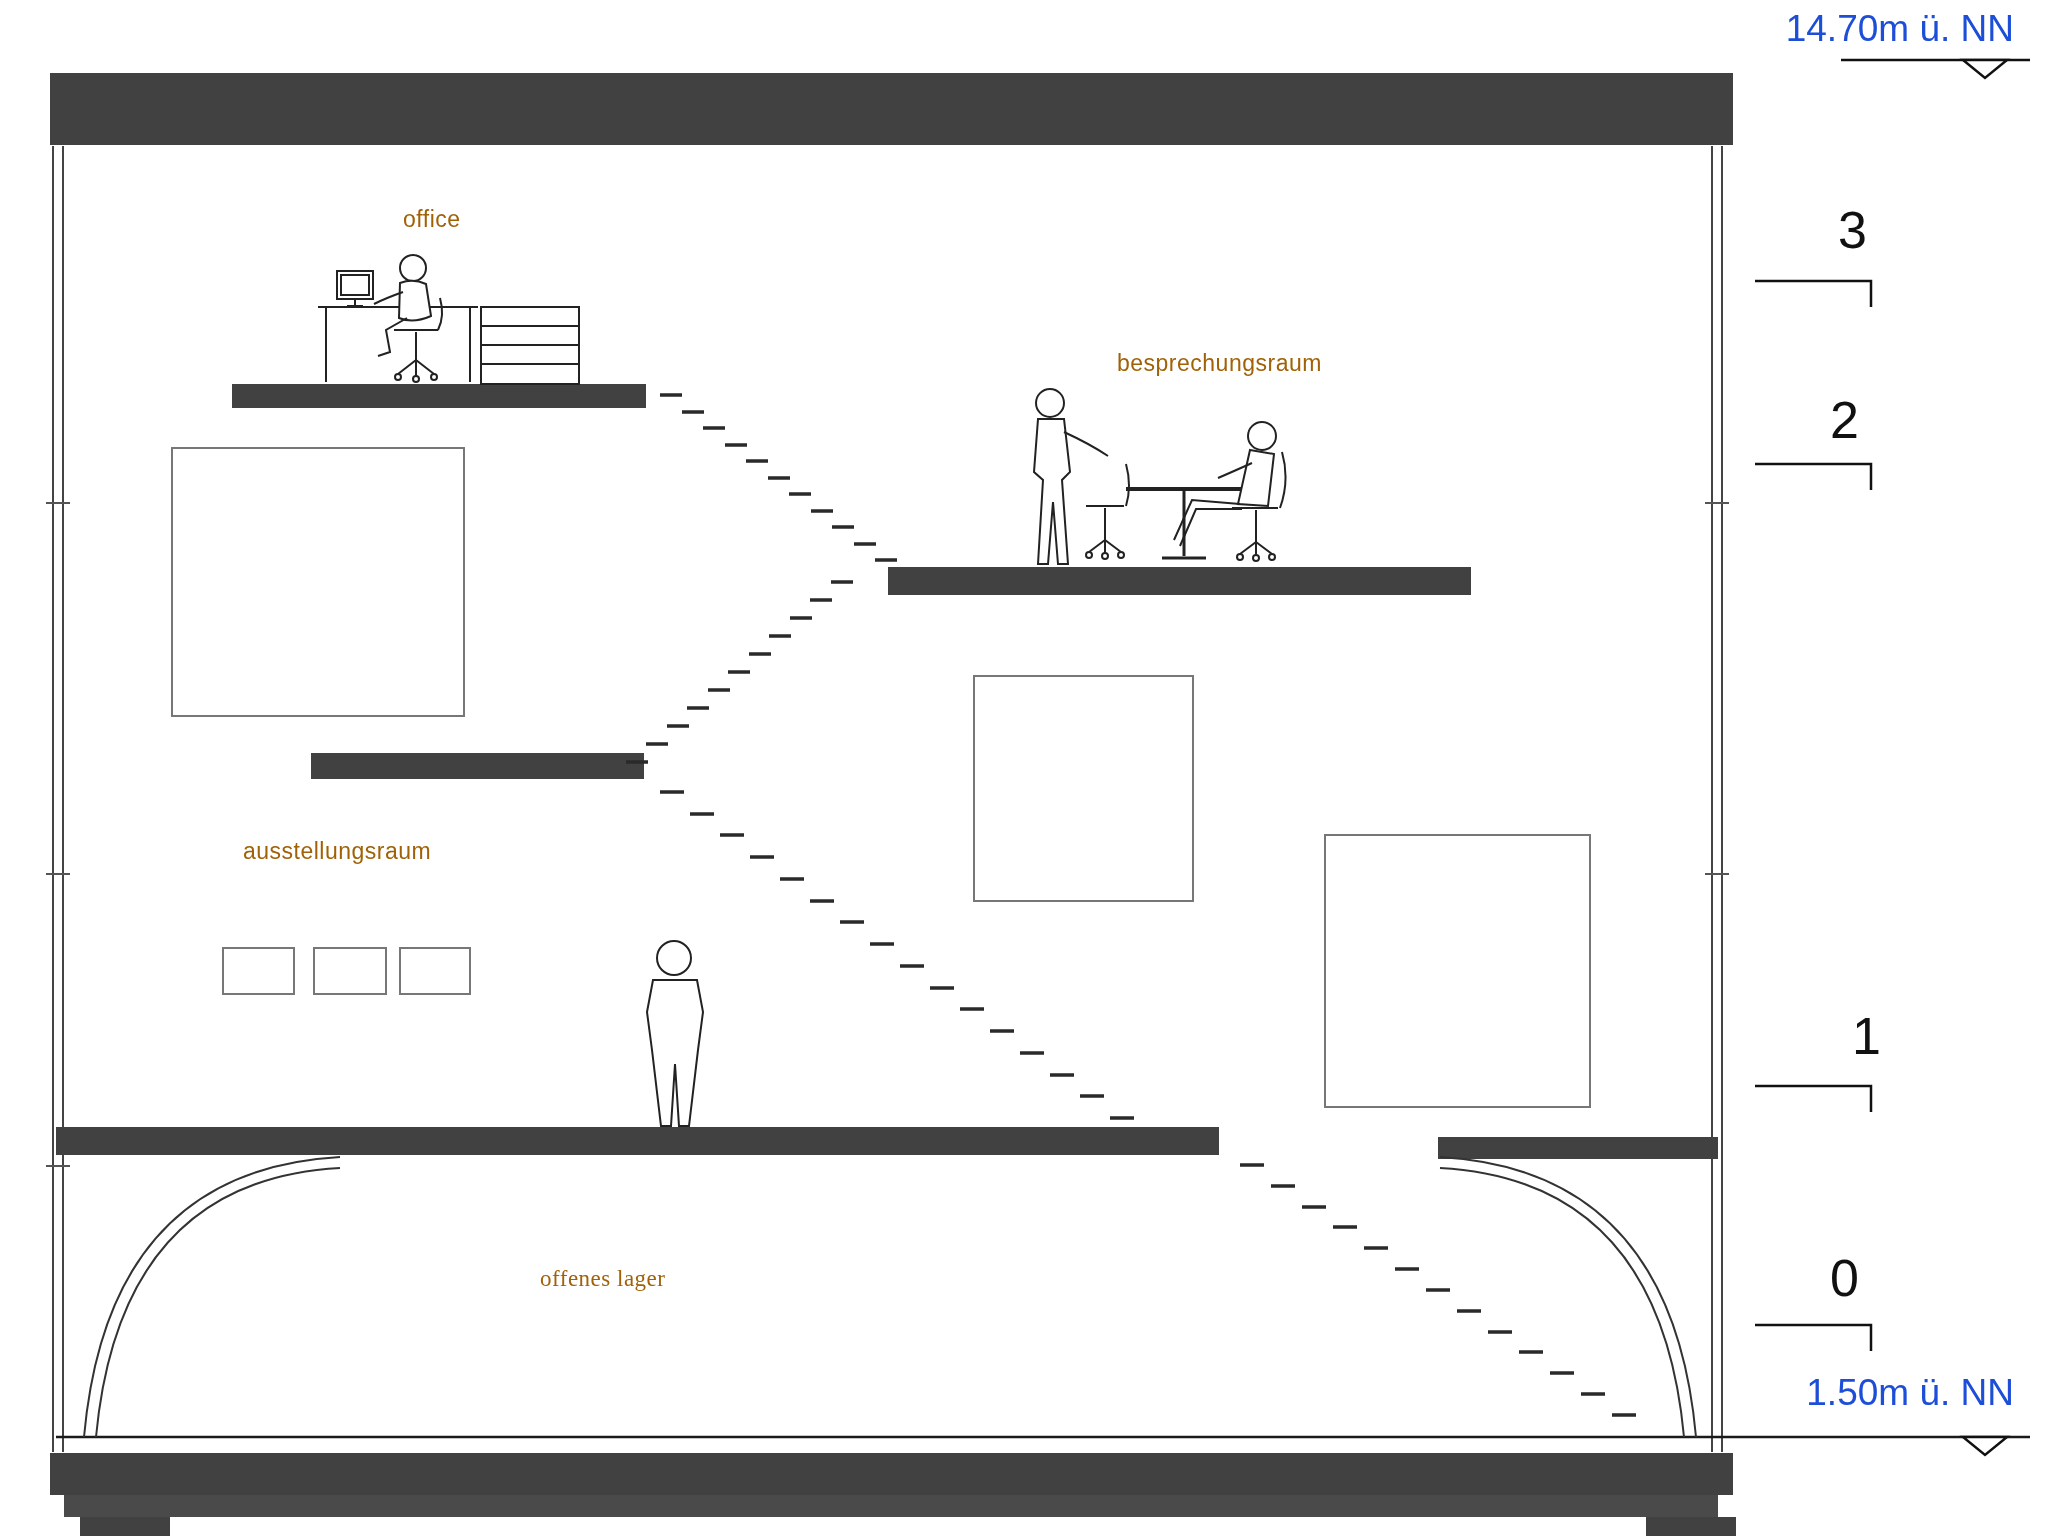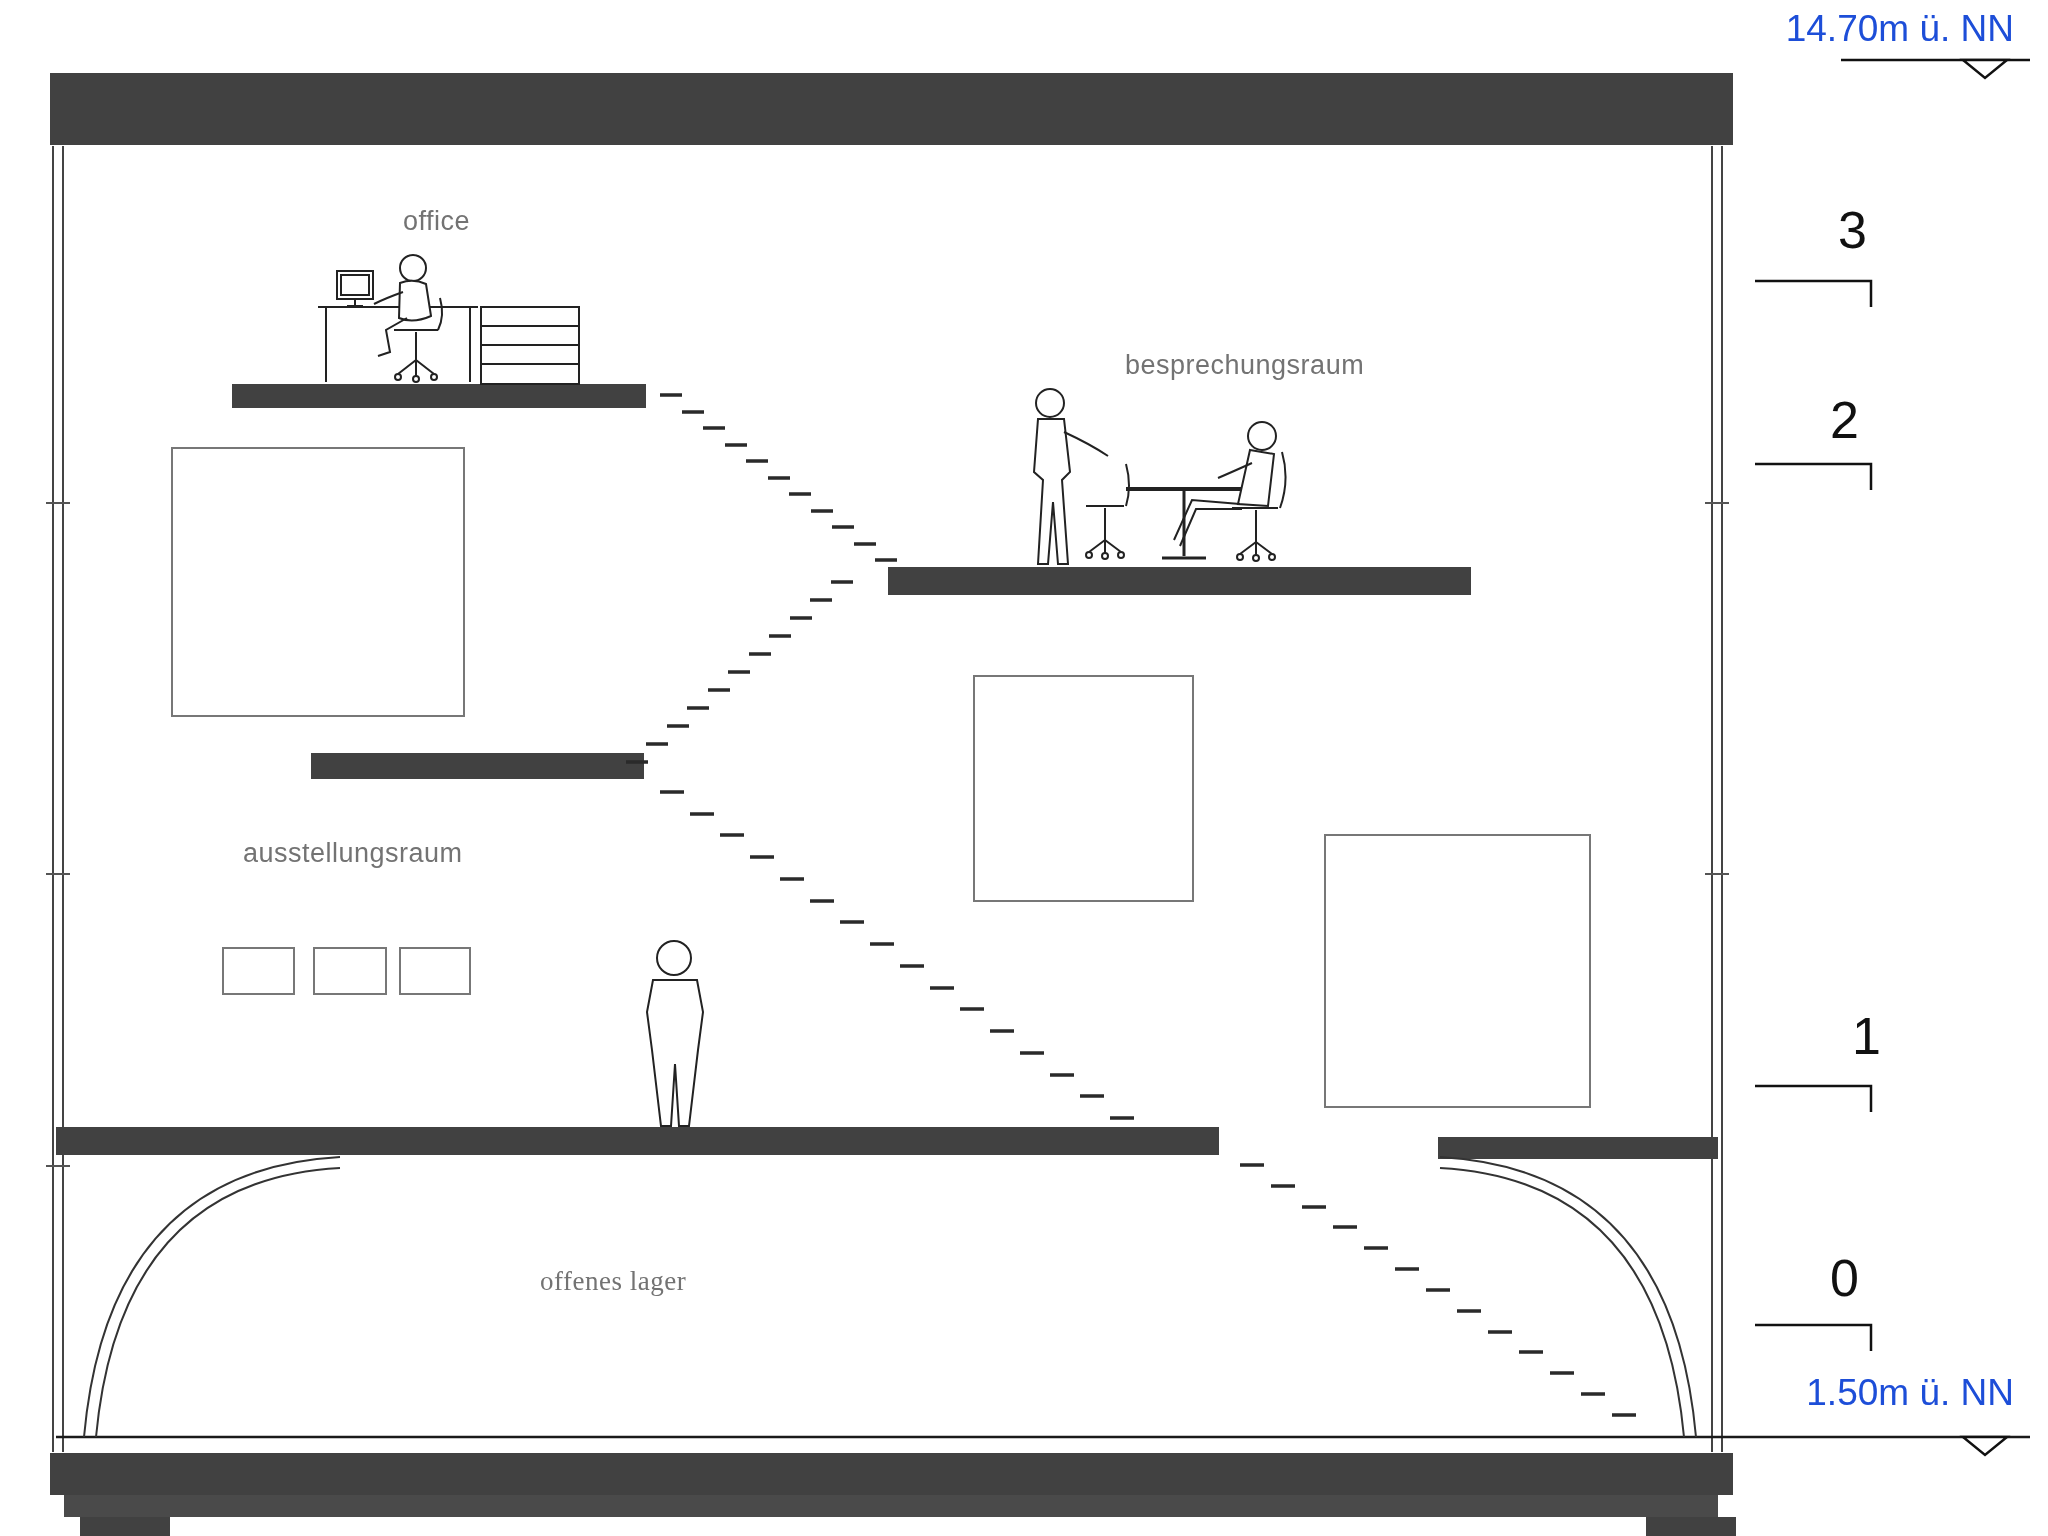--- a/index.html
+++ b/index.html
@@ -11,22 +11,22 @@
   .canvas{
     position:relative;
     width:2048px;height:1536px;
     background:var(--background);
     font-family:"Liberation Sans", sans-serif;
     overflow:hidden;
   }
   svg.drawing{position:absolute;left:0;top:0;}
   .label{
     position:absolute;
-    font-size:27px;
-    color:#737373;
+    font-size:23px;
+    color:#a16207;
     white-space:nowrap;
     letter-spacing:0.5px;
   }
   .elev{
     position:absolute;
     font-size:37px;
     color:#1d4ed8;
     white-space:nowrap;
   }
   .level-num{
@@ -160,21 +160,21 @@
     <g stroke="#111" stroke-width="2.5" fill="#fff">
       <path d="M1841 60 H2030"></path>
       <path d="M1963 60 L2007 60 L1985 78 Z"></path>
     </g>
     <g stroke="#111" stroke-width="2.5" fill="#fff">
       <path d="M1963 1437 L2007 1437 L1985 1455 Z"></path>
     </g>
   </svg>
 
   <div class="label" style="left:403px;top:206px;">office</div>
-  <div class="label" style="left:1117px;top:350px;margin-left:8px;">besprechungsraum</div>
+  <div class="label" style="left:1117px;top:350px;">besprechungsraum</div>
   <div class="label" style="left:243px;top:838px;">ausstellungsraum</div>
   <div class="label" style="left:540px;top:1266px;font-family:Liberation Serif, serif;">offenes lager</div>
 
   <div class="elev" style="right:34px;top:8px;">14.70m ü. NN</div>
   <div class="elev" style="right:34px;top:1372px;">1.50m ü. NN</div>
 
   <div class="level-num" style="left:1838px;top:200px;">3</div>
   <div class="level-num" style="left:1830px;top:390px;">2</div>
   <div class="level-num" style="left:1852px;top:1006px;">1</div>
   <div class="level-num" style="left:1830px;top:1248px;">0</div>

